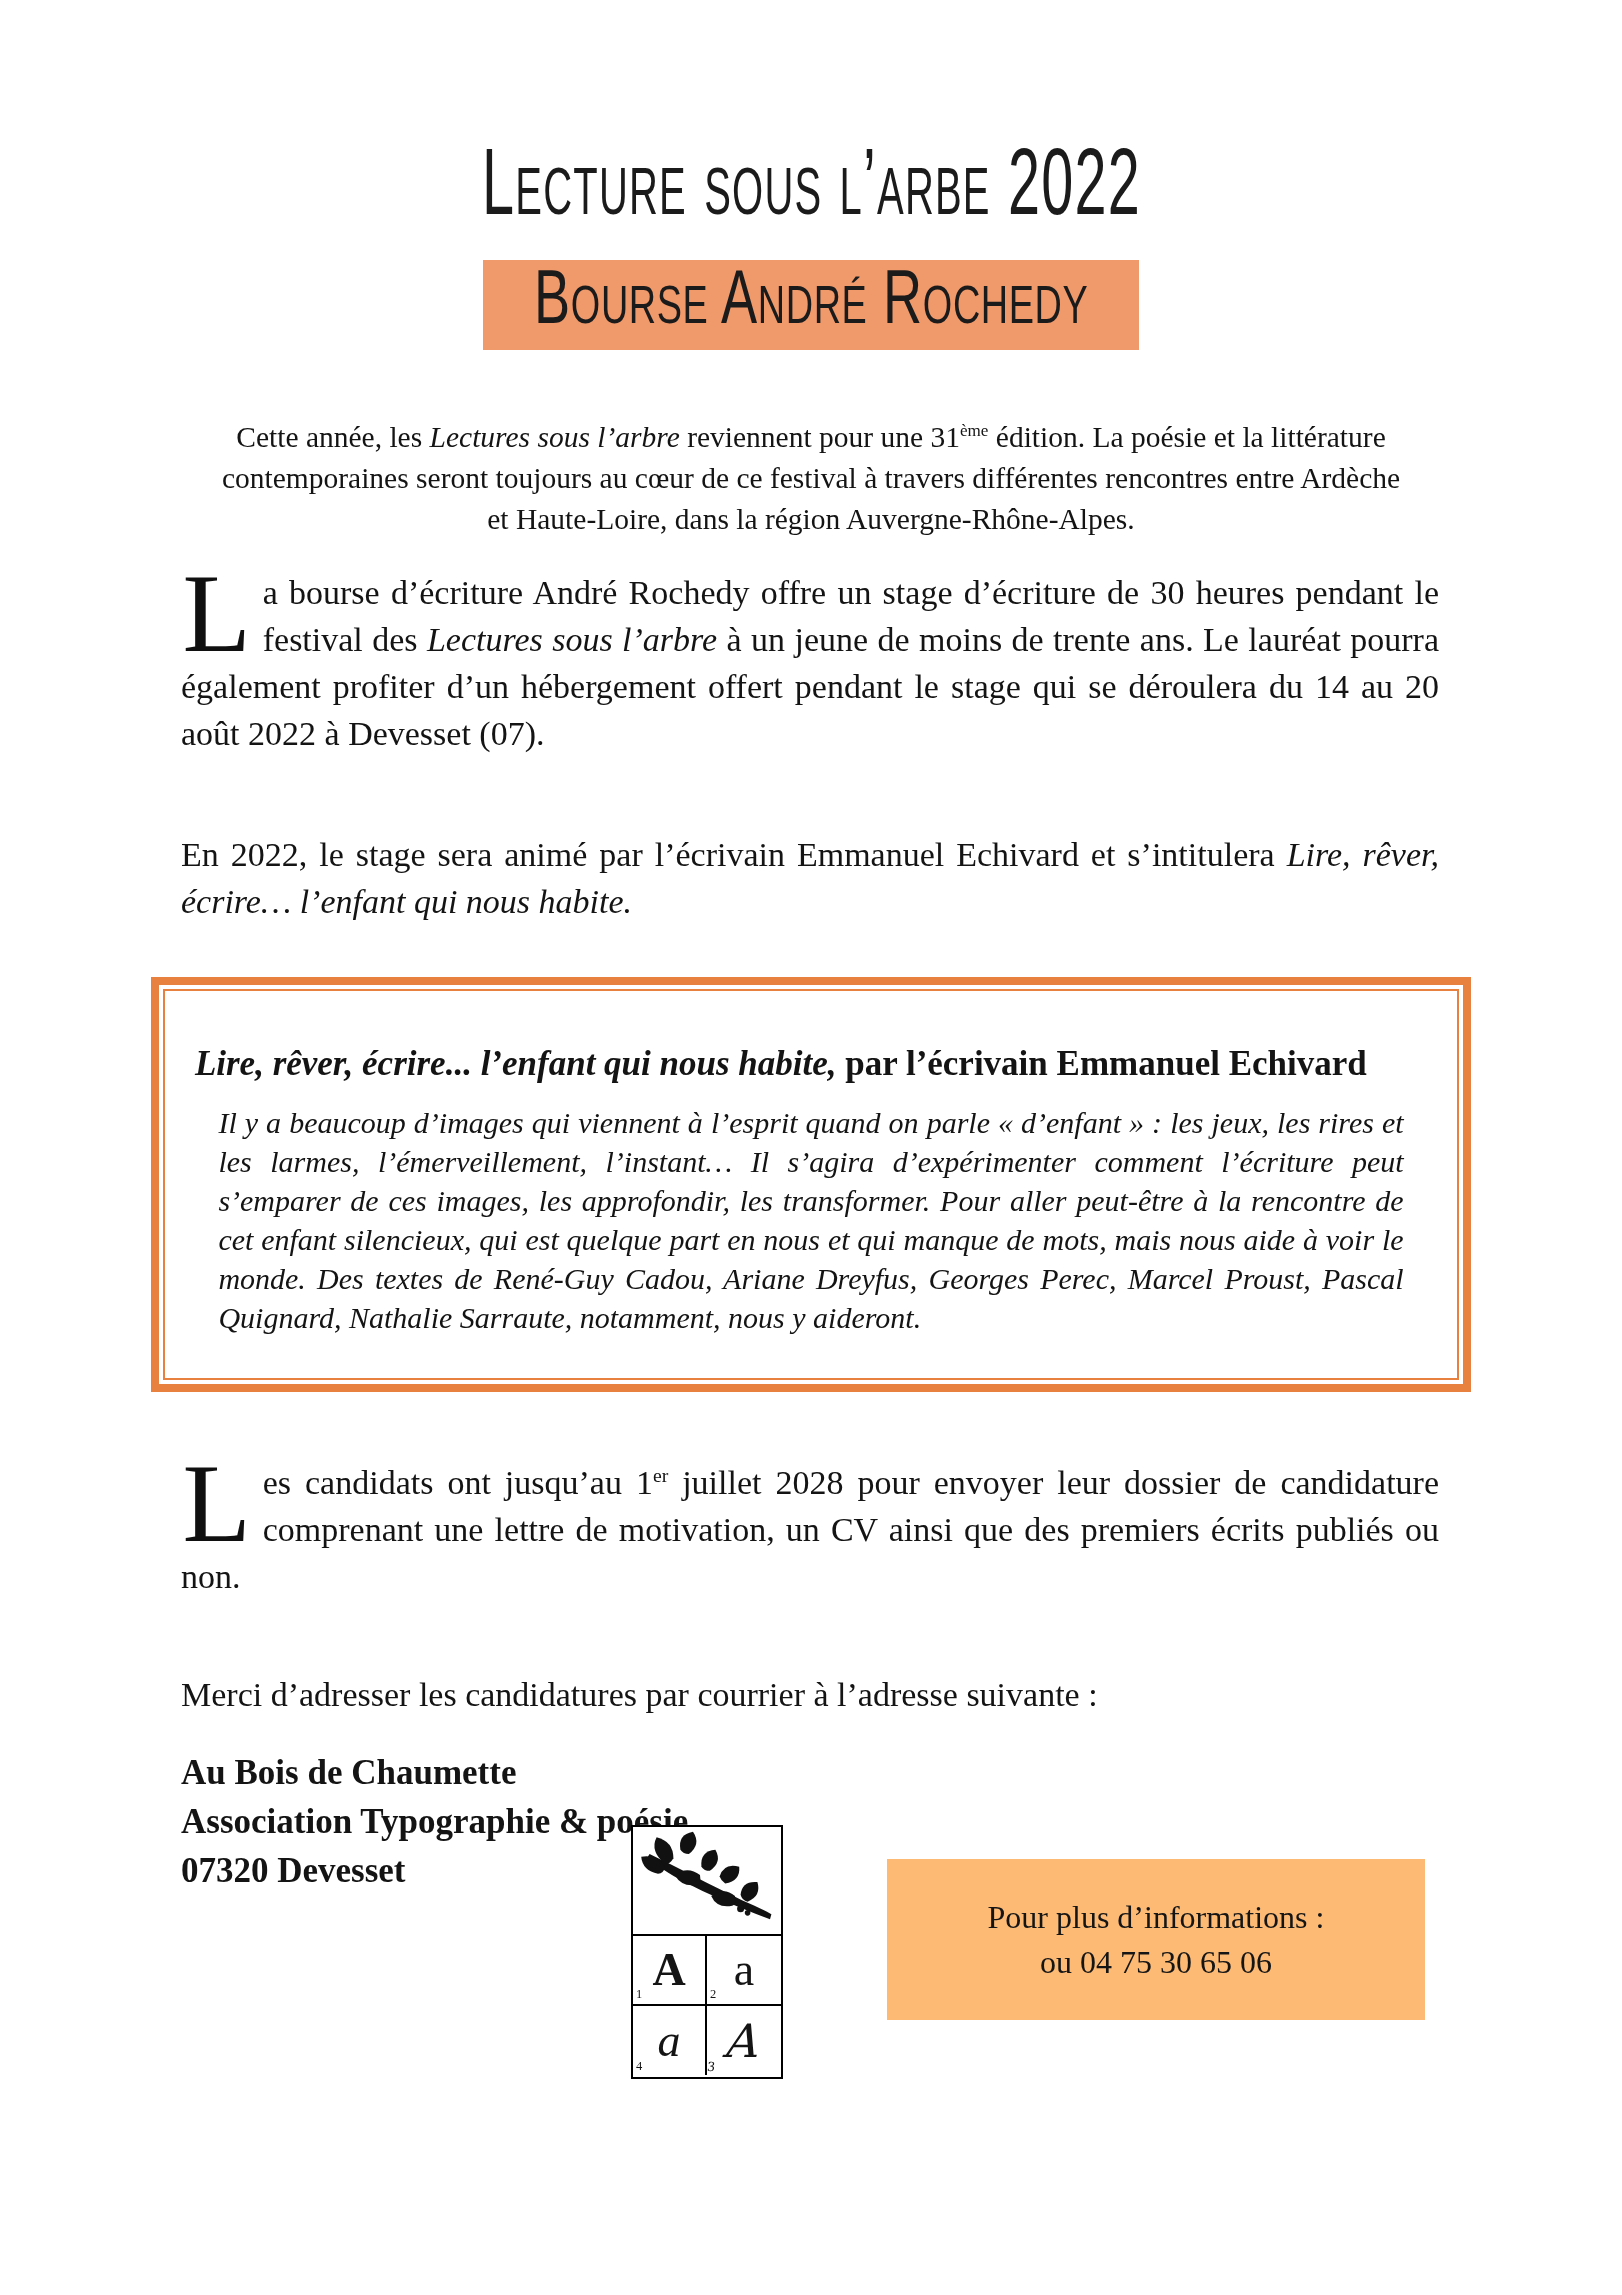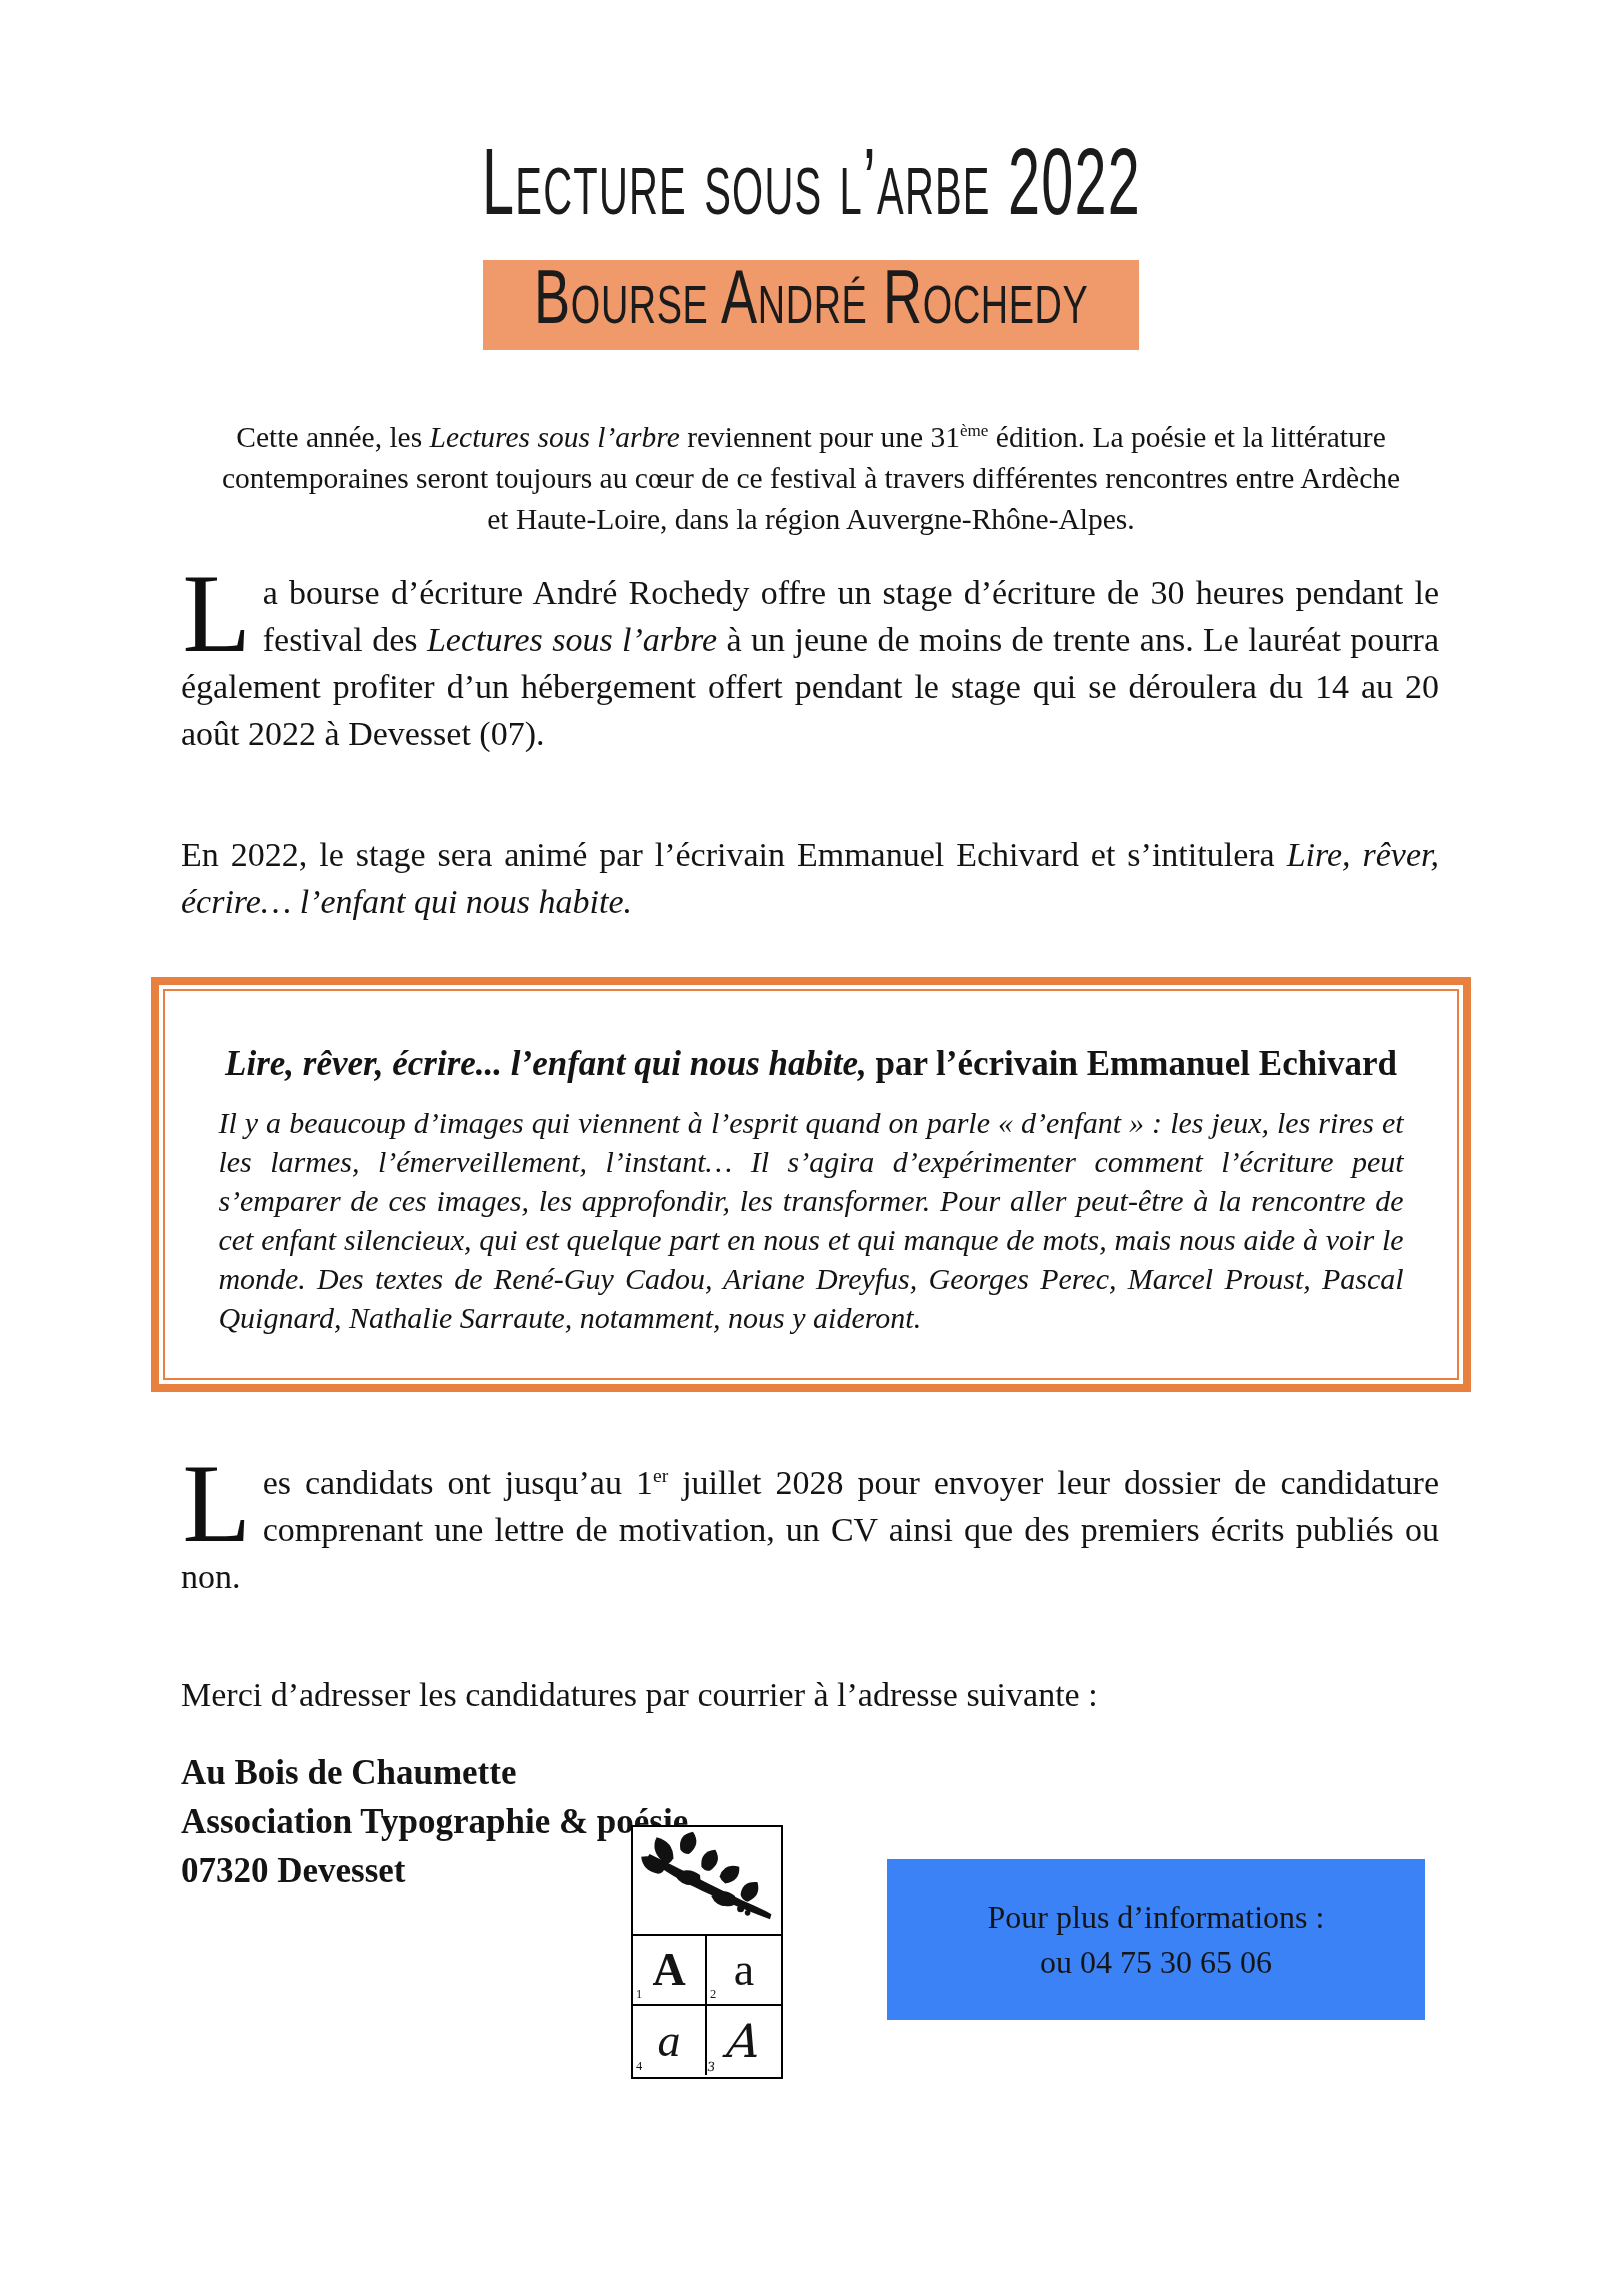--- a/index.html
+++ b/index.html
@@ -76,21 +76,20 @@
     position:absolute; left:151px; top:977px; width:1320px; height:415px;
     border:8.9px solid #E8813F;
     background:#ffffff;
   }
   .framed-inner {
     position:absolute; inset:4.4px;
     border:2.2px solid #E8813F;
   }
   .box-heading {
     margin:53px 29.5px 0 29.5px;
-    text-align:center;
     font-size:35px;
     font-weight:bold;
     white-space:nowrap;
   }
   .box-body {
     margin:19px 53px 0 53px;
     font-style:italic;
     font-size:30px; line-height:39px;
     text-align:justify;
   }
@@ -131,21 +130,21 @@
   .logo-cell.c3 { font-style:italic; font-family:"DejaVu Serif", serif; transform:skewX(-6deg); }
   .cell-num {
     position:absolute; left:3px; bottom:1.5px;
     font-size:12.5px; font-weight:normal; font-style:normal;
     transform:none;
   }
 
   
   .infobox {
     position:absolute; left:887px; top:1859px; width:538px; height:161px;
-    background:#3b82f6;
+    background:#fdba74;
     display:flex; flex-direction:column; justify-content:center;
     text-align:center;
     font-size:32px; line-height:45px;
     color:#151515;
   }
 </style>
 </head>
 <body>
 
 <div class="page">

